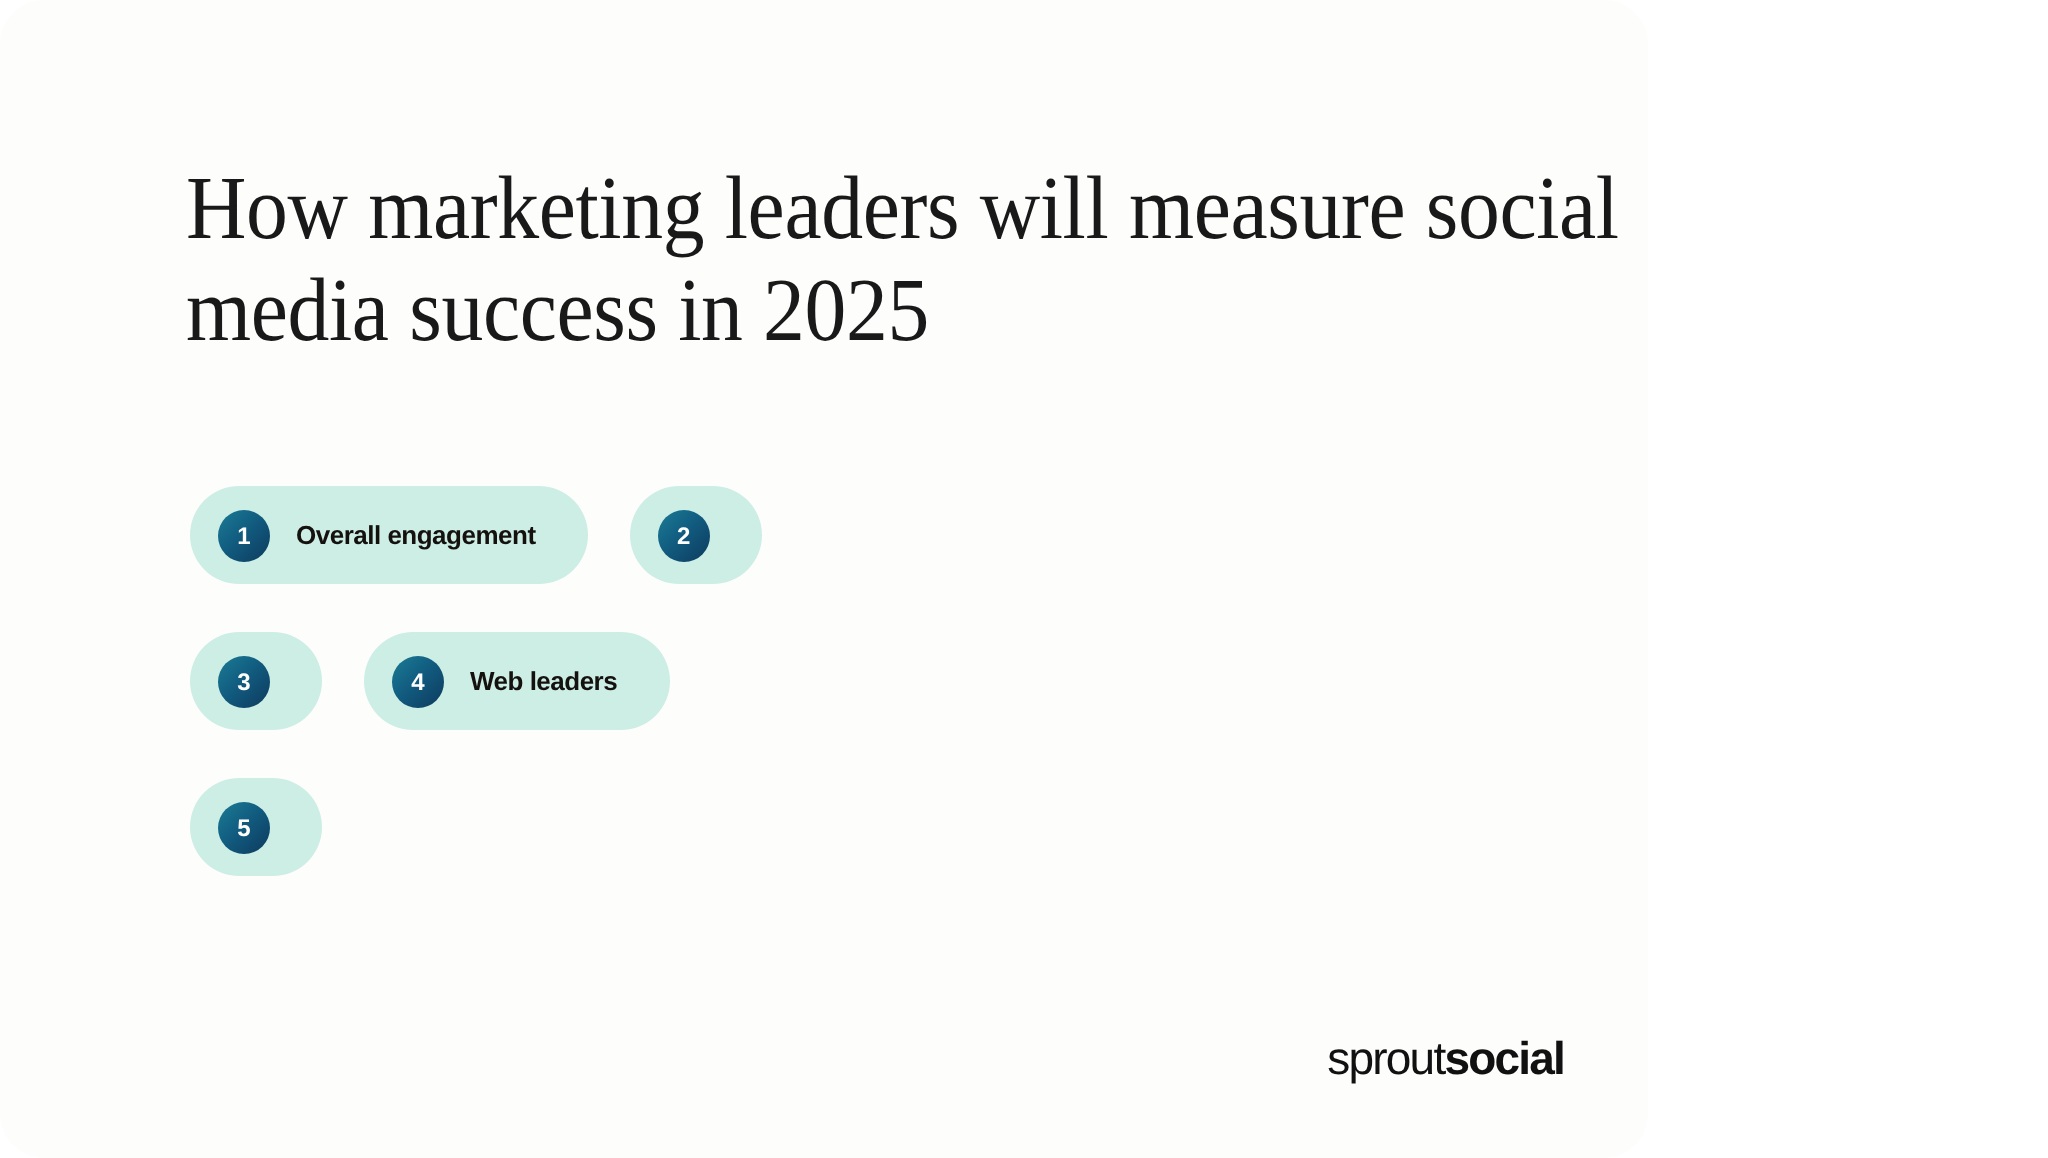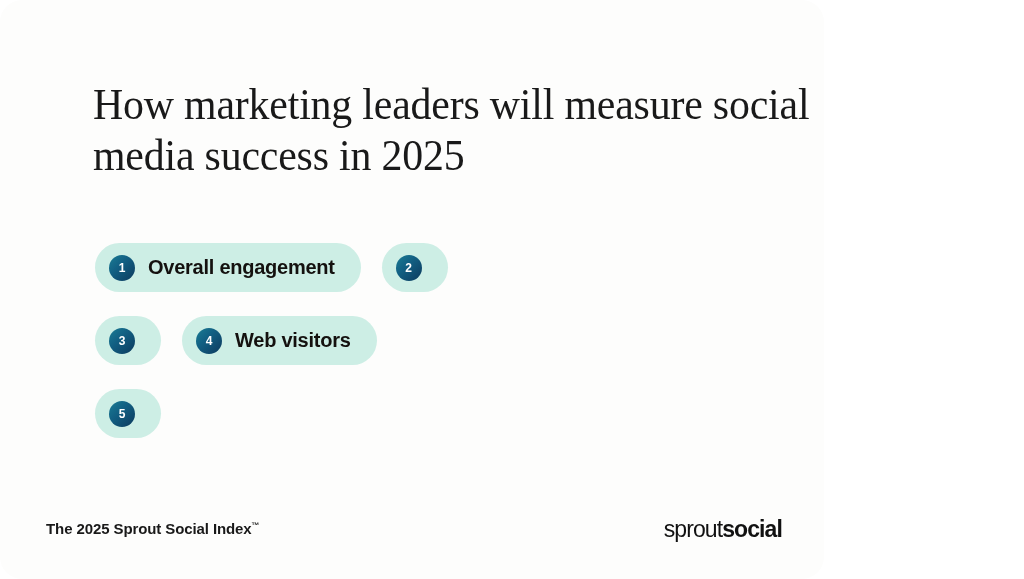--- a/index.html
+++ b/index.html
@@ -75,21 +75,21 @@
     color: #ffffff;
     font-size: 12px;
     font-weight: bold;
     line-height: 26px;
     text-align: center;
     letter-spacing: 0;
   }
 
   .pill-label {
     margin-left: 13px;
-    font-size: 20px;
+    font-size: 13px;
     font-weight: bold;
     color: #14110f;
     letter-spacing: -0.25px;
     white-space: nowrap;
   }
 
   
   .footer-note {
     position: absolute;
     left: 46px;
@@ -136,33 +136,30 @@
         <span class="badge">2</span>
       </div>
     </div>
 
     <div class="pill-row">
       <div class="pill">
         <span class="badge">3</span>
       </div>
       <div class="pill">
         <span class="badge">4</span>
-        <span class="pill-label">Web visitors</span>
+        <span class="pill-label">Web leaders</span>
       </div>
     </div>
 
     <div class="pill-row">
       <div class="pill">
         <span class="badge">5</span>
       </div>
     </div>
 
   </div>
 
-  <div class="footer-note">
-    <span>The 2025 Sprout Social Index</span><span class="tm">™</span>
-  </div>
 
   <div class="logo">
     <span class="sprout">sprout</span><span class="social">social</span>
   </div>
 
 </div>
 
 </body></html>

